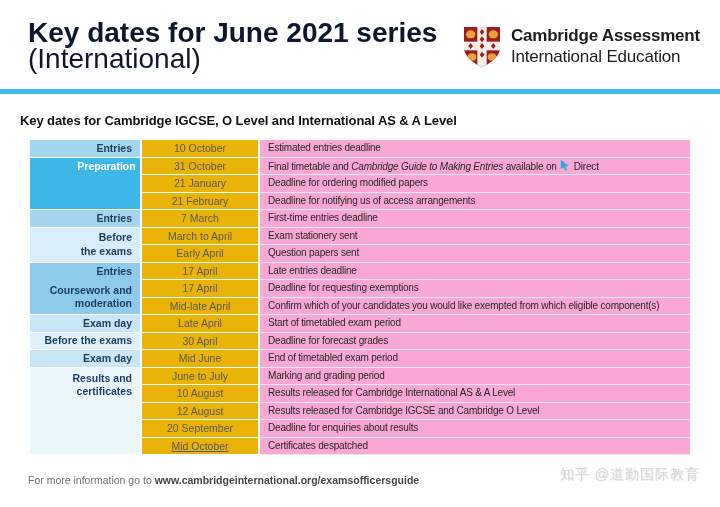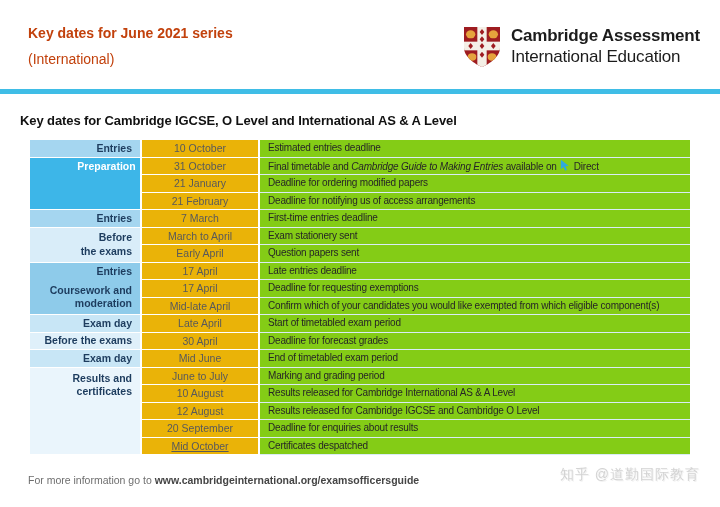--- a/index.html
+++ b/index.html
@@ -3,41 +3,41 @@
 <meta charset="utf-8">
 <style>
   * { margin:0; padding:0; box-sizing:border-box; }
   body { background:#ffffff; }
   .page {
     position:relative; width:720px; height:507px; background:#ffffff;
     font-family:"Liberation Sans", sans-serif; overflow:hidden;
   }
   
   .header { position:absolute; left:28px; right:20px; top:20px; display:flex; justify-content:space-between; align-items:flex-start; }
-  .title { color:#c2410c; font-size:14px; line-height:26px; font-weight:bold; }
+  .title { color:#0f172a; font-size:28px; line-height:26px; font-weight:bold; }
   .title .light { font-weight:normal; }
   .logo { display:flex; align-items:flex-start; gap:9px; margin-top:4px; }
   .logo svg { width:40px; height:46px; display:block; }
   .logo-text { font-size:17px; line-height:20.5px; color:#1c1c1c; margin-top:2px; letter-spacing:-0.2px; }
   .logo-text .b1 { font-weight:bold; }
   .divider { position:absolute; top:89px; left:0; width:720px; height:5px; background:#3fbde6; }
   
   .table-title { position:absolute; left:20px; top:113px; font-size:13px; font-weight:bold; color:#111111; letter-spacing:-0.1px; }
   .table {
     position:absolute; left:30px; top:140px; width:660px;
     display:grid; grid-template-columns:110px 116px 1fr; grid-auto-rows:17.5px;
     column-gap:2px; font-size:10.5px;
   }
   .cell { box-sizing:border-box; }
   .date-cell {
     grid-column:2; background:#eab308; color:#58595b; text-align:center;
     line-height:16.5px; border-bottom:1px solid #ffffff;
   }
   .event-cell {
-    grid-column:3; background:#84cc16; color:#262626; line-height:16.5px;
+    grid-column:3; background:#f9a8d4; color:#262626; line-height:16.5px;
     border-bottom:1px solid #d9ecf5; padding-left:8px;
     white-space:nowrap; overflow:hidden; font-size:10px; letter-spacing:-0.2px;
   }
   .event-cell .ital { font-style:italic;text-align:center; }
   .dicon { display:inline-block; transform:translateY(1.5px); margin:0 1px; }
   .stage-block {
     grid-column:1; display:flex; flex-direction:column;
     font-weight:bold; color:#1d3c5e; border-bottom:1px solid #ffffff; font-size:10.5px;
   }
   .stage-block.v-top { justify-content:flex-start; }

